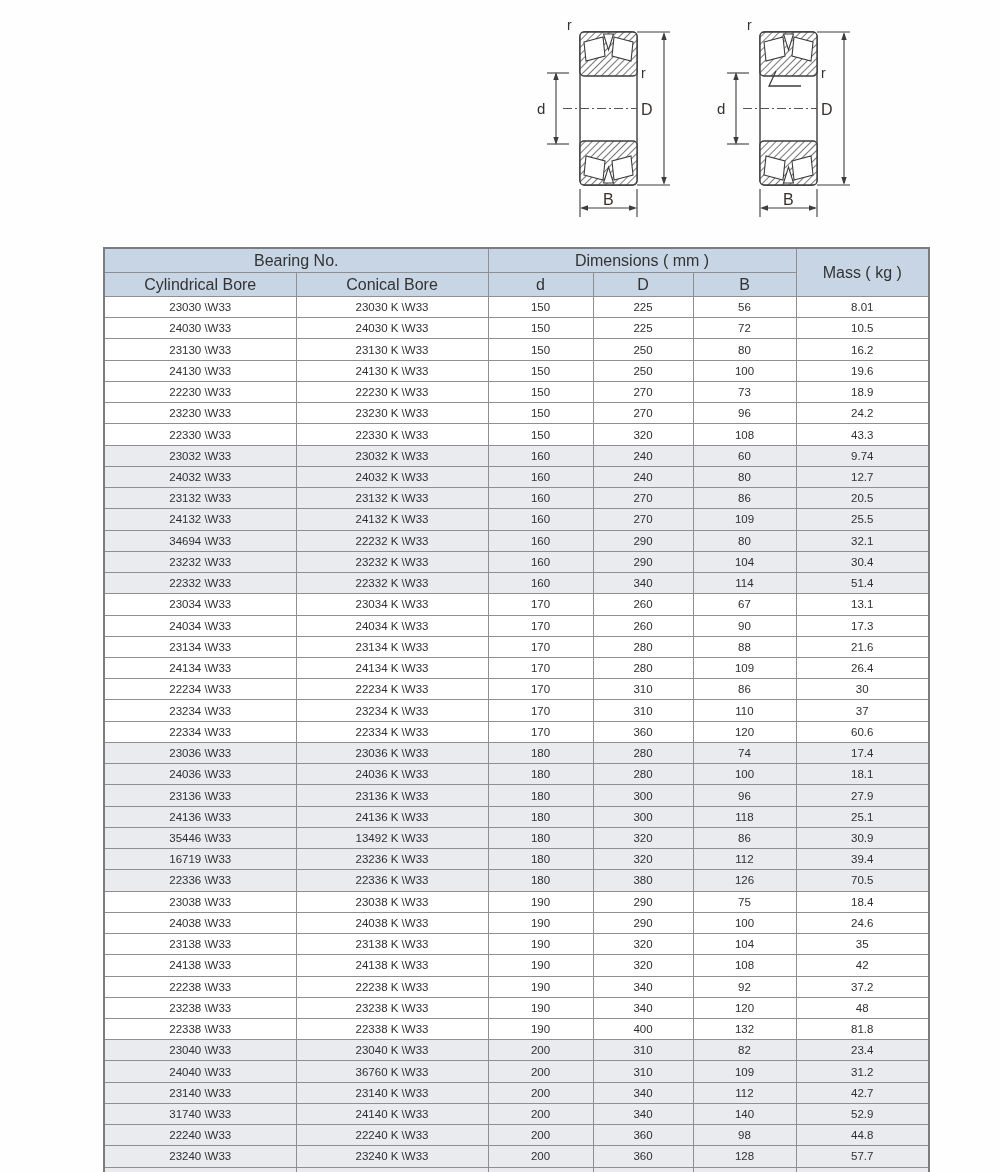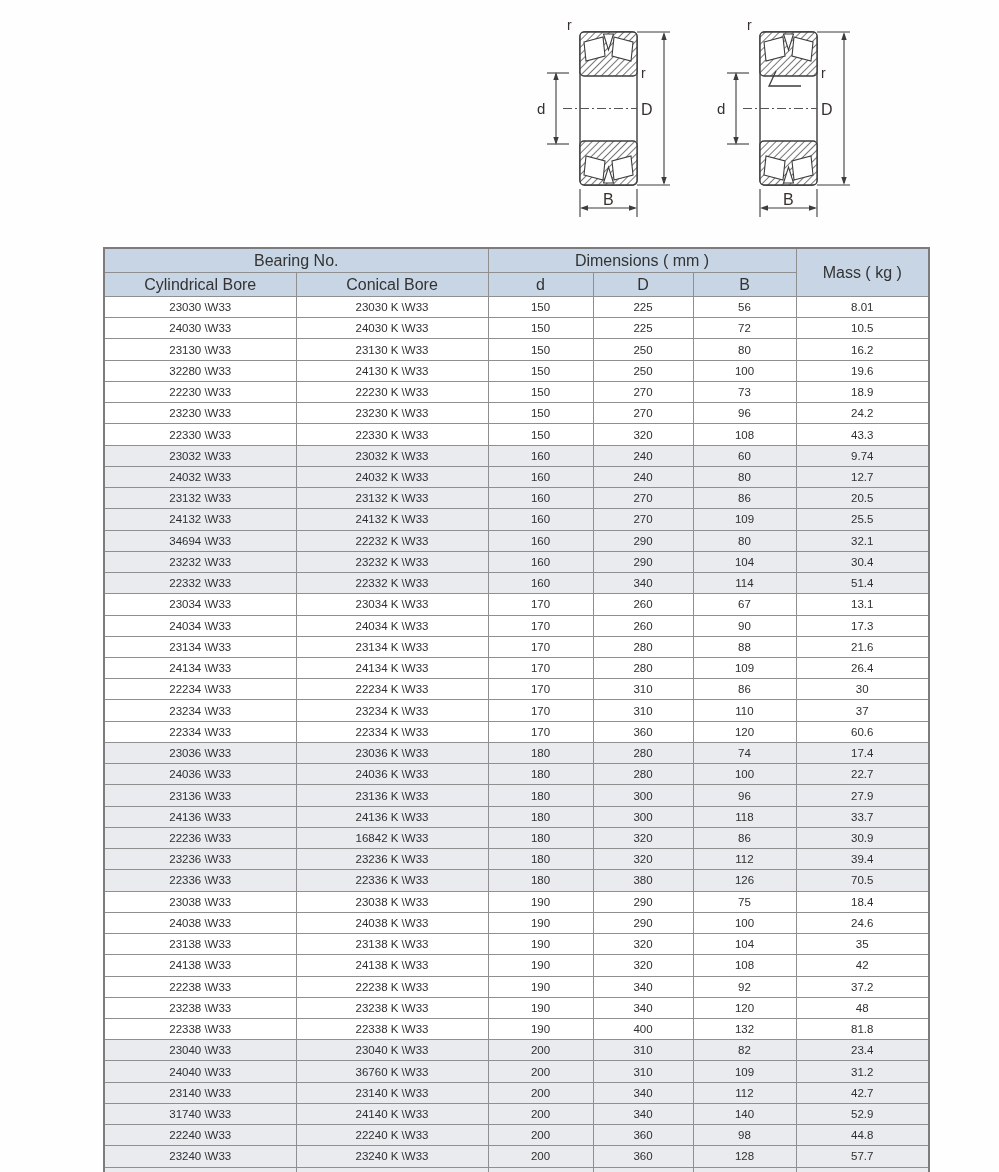--- a/index.html
+++ b/index.html
@@ -184,21 +184,21 @@
         </tr>
         <tr>
           <td>23130 \W33</td>
           <td>23130 K \W33</td>
           <td>150</td>
           <td>250</td>
           <td>80</td>
           <td>16.2</td>
         </tr>
         <tr>
-          <td>32280 \W33</td>
+          <td>24130 \W33</td>
           <td>24130 K \W33</td>
           <td>150</td>
           <td>250</td>
           <td>100</td>
           <td>19.6</td>
         </tr>
         <tr>
           <td>22230 \W33</td>
           <td>22230 K \W33</td>
           <td>150</td>
@@ -341,48 +341,48 @@
           <td>280</td>
           <td>74</td>
           <td>17.4</td>
         </tr>
         <tr class="shaded">
           <td>24036 \W33</td>
           <td>24036 K \W33</td>
           <td>180</td>
           <td>280</td>
           <td>100</td>
-          <td>22.7</td>
+          <td>18.1</td>
         </tr>
         <tr class="shaded">
           <td>23136 \W33</td>
           <td>23136 K \W33</td>
           <td>180</td>
           <td>300</td>
           <td>96</td>
           <td>27.9</td>
         </tr>
         <tr class="shaded">
           <td>24136 \W33</td>
           <td>24136 K \W33</td>
           <td>180</td>
           <td>300</td>
           <td>118</td>
-          <td>33.7</td>
-        </tr>
-        <tr class="shaded">
-          <td>22236 \W33</td>
-          <td>16842 K \W33</td>
+          <td>25.1</td>
+        </tr>
+        <tr class="shaded">
+          <td>35446 \W33</td>
+          <td>13492 K \W33</td>
           <td>180</td>
           <td>320</td>
           <td>86</td>
           <td>30.9</td>
         </tr>
         <tr class="shaded">
-          <td>23236 \W33</td>
+          <td>16719 \W33</td>
           <td>23236 K \W33</td>
           <td>180</td>
           <td>320</td>
           <td>112</td>
           <td>39.4</td>
         </tr>
         <tr class="shaded">
           <td>22336 \W33</td>
           <td>22336 K \W33</td>
           <td>180</td>

